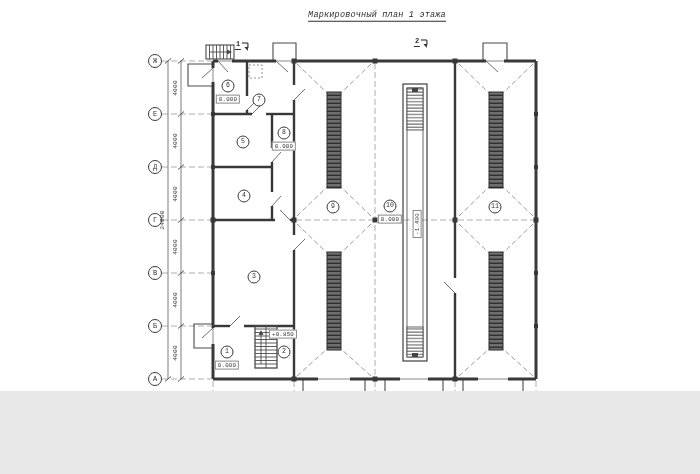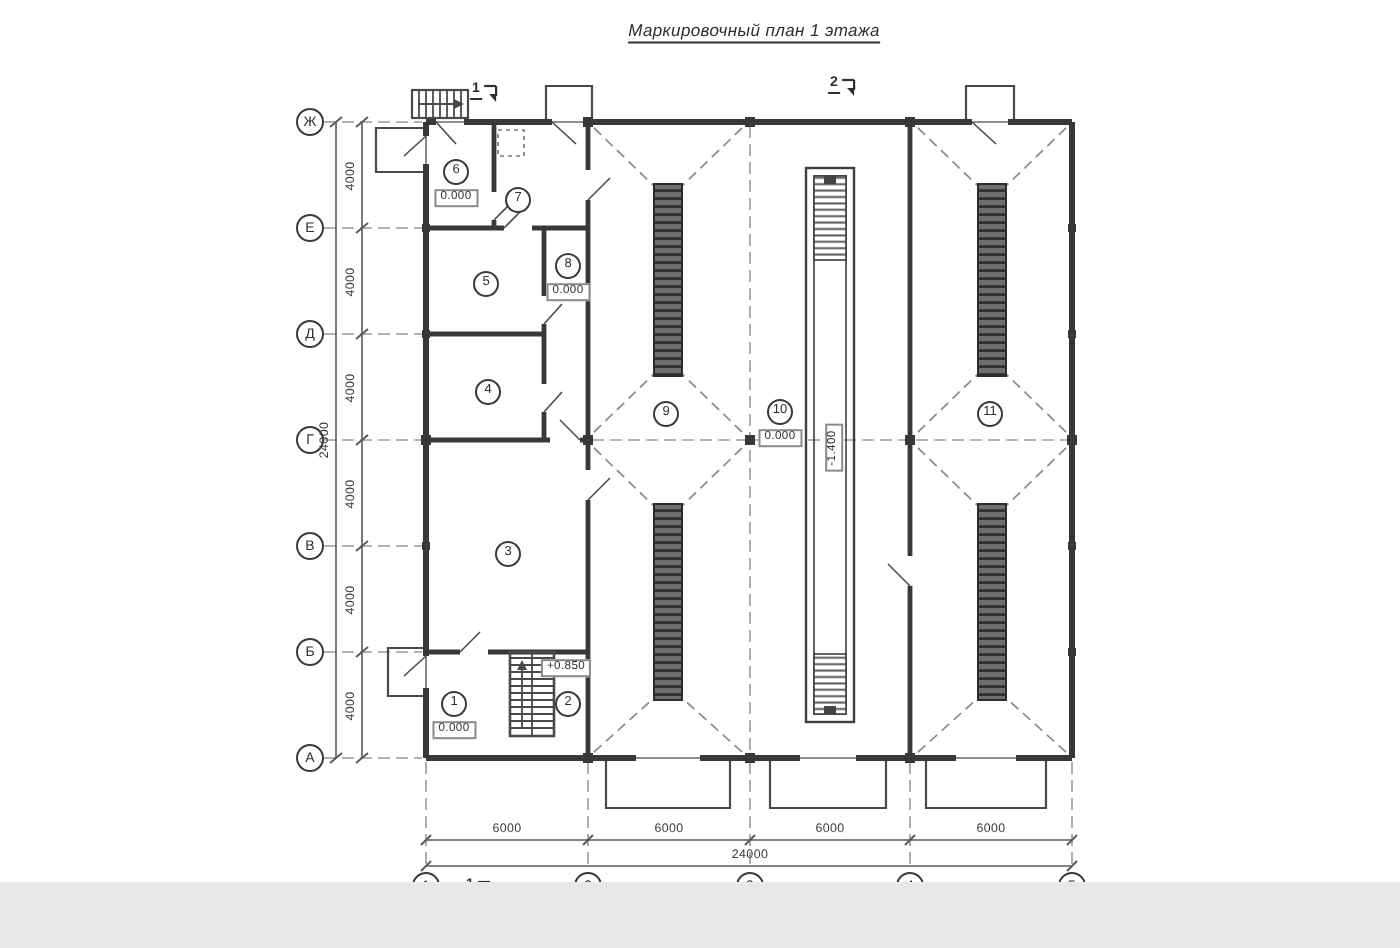--- a/index.html
+++ b/index.html
@@ -1,18 +1,18 @@
 <!DOCTYPE html>
 <html><head>
 <meta charset="utf-8">
 <style>
   html,body{margin:0;padding:0;background:#e8e8e8;}
   .sheet{
-    position:relative;width:700px;height:441px;background:#ffffff;
-    font-family:Liberation Sans, sans-serif;color:#2e2e2e;overflow:hidden;
+    position:relative;width:700px;height:391px;background:#ffffff;
+    font-family:Liberation Mono, monospace;color:#2e2e2e;overflow:hidden;
   }
   .layer{position:absolute;left:0;top:0;}
   .lbl{position:absolute;transform:translate(-50%,-50%);white-space:nowrap;
        font-size:6.5px;color:#2e2e2e;line-height:1;}
   .rot{transform:translate(-50%,-50%) rotate(-90deg);}
   .title{font-size:8.5px;font-style:italic;border-bottom:0.8px solid #2e2e2e;
          padding-bottom:1px;letter-spacing:0.2px;}
   .axcircle{width:14px;height:14px;border:0.9px solid #3a3a3a;border-radius:50%;
             background:#fff;display:flex;align-items:center;justify-content:center;
             font-size:7px;box-sizing:border-box;}

